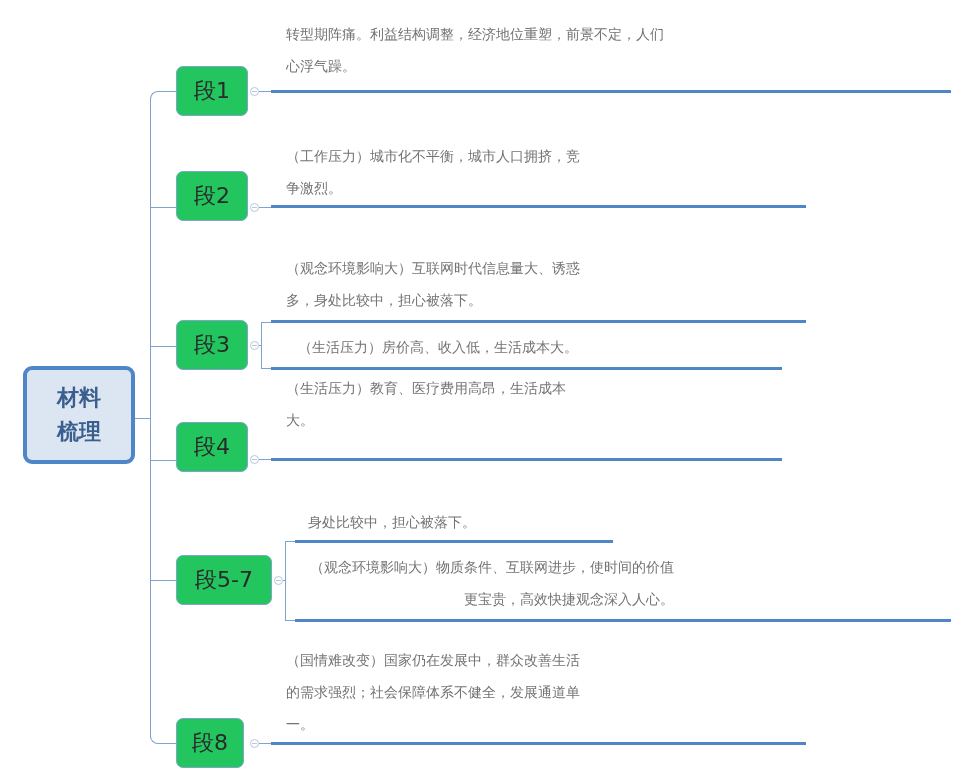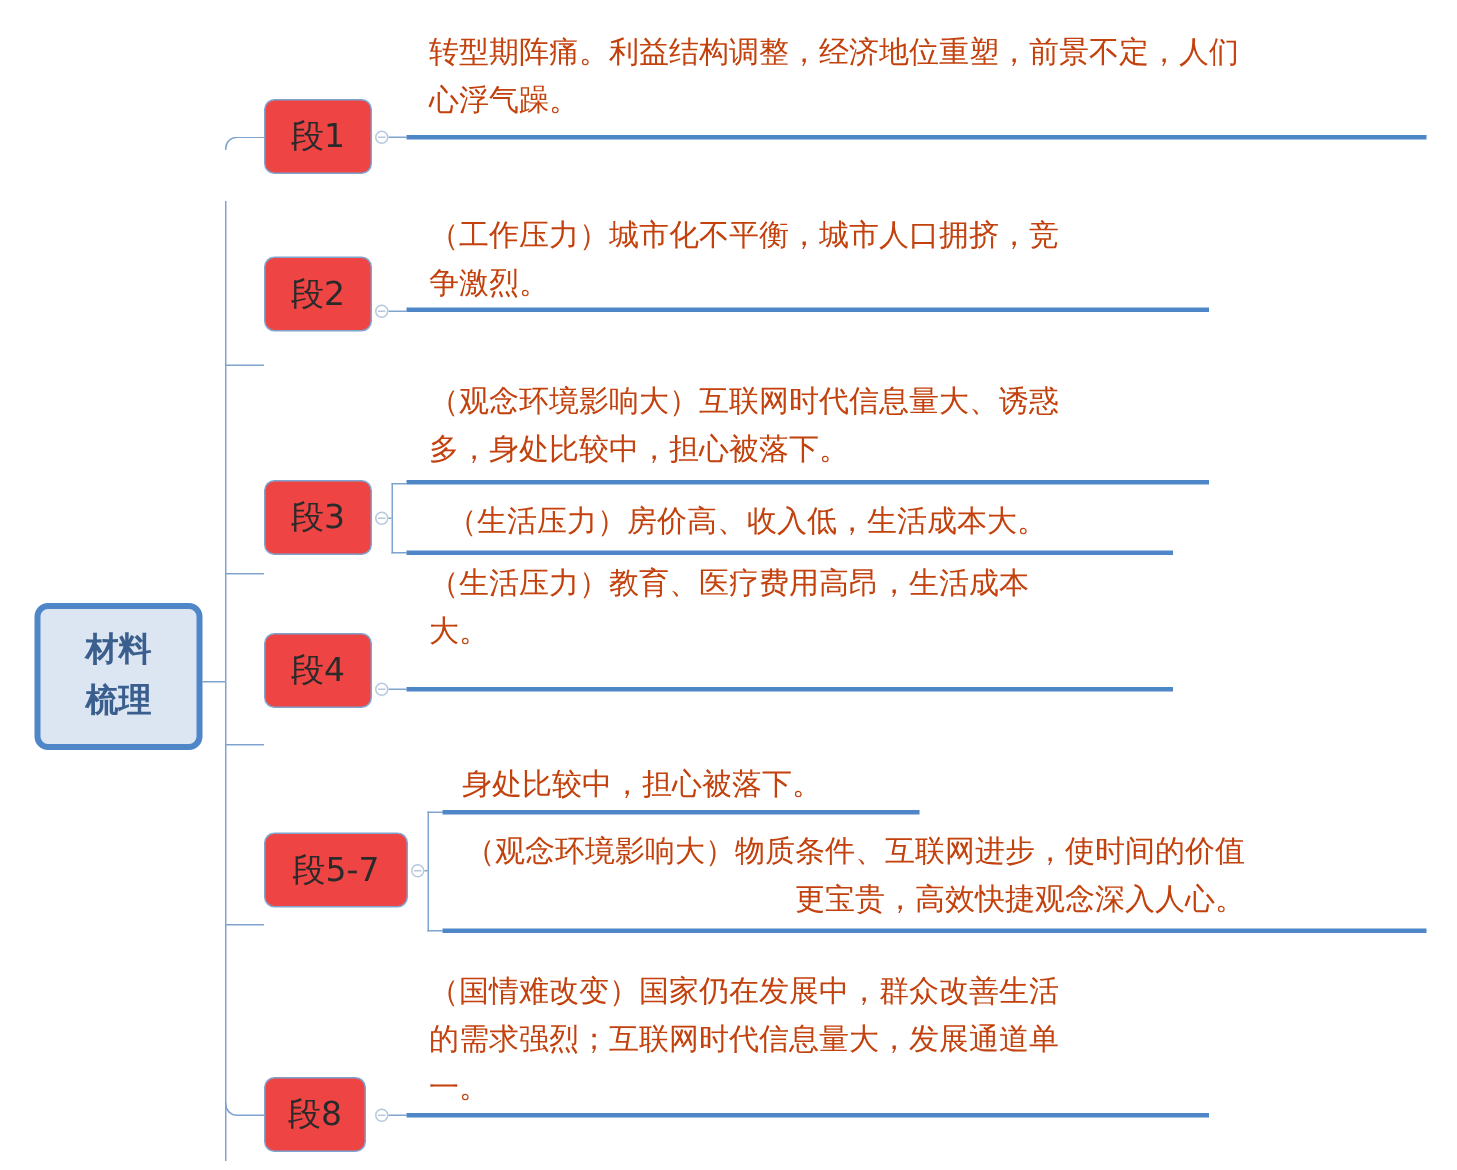--- a/index.html
+++ b/index.html
@@ -1,49 +1,49 @@
 <!DOCTYPE html>
 <html><head>
   <meta charset="utf-8">
   <style>
     html, body { margin: 0; padding: 0; background: #ffffff; }
     body { width: 971px; height: 780px; position: relative; overflow: hidden;
            font-family: "DejaVu Sans", "Liberation Sans", sans-serif; }
-    .abs { position: absolute; margin-top: 36px; }
+    .abs { position: absolute; }
     .root {
       left: 23px; top: 366px; width: 112px; height: 98px;
       border: 4px solid #4f86c8; border-radius: 9px; background: #dce6f2;
       box-sizing: border-box; display: flex; flex-direction: column;
       align-items: center; justify-content: center;
       color: #3a5f8e; font-weight: bold; font-size: 22px; line-height: 34px;
     }
     .trunk { left: 150px; width: 1px; background: #7fa3cf; }
     .hline { height: 1px; background: #7fa3cf; }
     .branch-corner { position: absolute; width: 26px; border-left: 1px solid #7fa3cf; }
     .corner-top { border-top: 1px solid #7fa3cf; border-top-left-radius: 8px; }
     .corner-bot { border-bottom: 1px solid #7fa3cf; border-bottom-left-radius: 8px; }
     .node {
-      position: absolute; height: 50px; background: #ef4444;
+      position: absolute; height: 50px; background: #22c55e;
       border: 1px solid #7fa3cf; border-radius: 7px; box-sizing: border-box;
       display: flex; align-items: center; justify-content: center;
       font-size: 22px; color: #2a2a2a;
     }
     .collapse {
       position: absolute; width: 9px; height: 9px; border-radius: 50%;
       border: 1px solid #b7c7dc; background: #ffffff; box-sizing: border-box;
     }
     .collapse::after {
       content: ""; position: absolute; left: 1px; top: 3px; width: 5px; height: 1px; background: #b7c7dc;
     }
     .stub { position: absolute; height: 1px; background: #7fa3cf; }
     .uline { position: absolute; height: 3px; background: #4f86c8; }
     .vbracket { position: absolute; width: 1px; background: #7fa3cf; }
     .btop { position: absolute; height: 1px; background: #7fa3cf; }
     .text {
-      position: absolute; font-size: 20px; line-height: 32px; color: #c2410c;
+      position: absolute; font-size: 14px; line-height: 32px; color: #737373;
       white-space: pre-wrap;
     }
   </style>
 </head>
 <body>
 
 <div class="abs root">
   <span>材料</span>
   <span>梳理</span>
 </div>
@@ -76,21 +76,21 @@
 <div class="uline" style="left:271px; top:205px; width:535px;"></div>
 
 <div class="node" style="left:176px; top:320px; width:72px;">
   <span>段3</span>
 </div>
 <div class="collapse" style="left:250px; top:341px;"></div>
 <div class="stub" style="left:259px; top:345px; width:2px;"></div>
 <div class="vbracket" style="left:261px; top:322px; height:47px;"></div>
 <div class="btop" style="left:261px; top:322px; width:10px;"></div>
 <div class="btop" style="left:261px; top:368px; width:10px;"></div>
-<div class="text" style="left:286px; top:252px;font-family:Liberation Serif, serif;">（观念环境影响大）互联网时代信息量大、诱惑
+<div class="text" style="left:286px; top:252px;">（观念环境影响大）互联网时代信息量大、诱惑
 多，身处比较中，担心被落下。</div>
 <div class="uline" style="left:271px; top:320px; width:535px;"></div>
 <div class="text" style="left:298px; top:331px;">（生活压力）房价高、收入低，生活成本大。</div>
 <div class="uline" style="left:271px; top:367px; width:511px;"></div>
 
 <div class="node" style="left:176px; top:422px; width:72px;">
   <span>段4</span>
 </div>
 <div class="collapse" style="left:250px; top:455px;"></div>
 <div class="stub" style="left:259px; top:459px; width:12px;"></div>
@@ -111,15 +111,15 @@
 <div class="text" style="left:310px; top:551px;text-align:right;">（观念环境影响大）物质条件、互联网进步，使时间的价值
 更宝贵，高效快捷观念深入人心。</div>
 <div class="uline" style="left:295px; top:619px; width:656px;"></div>
 
 <div class="node" style="left:176px; top:718px; width:68px;">
   <span>段8</span>
 </div>
 <div class="collapse" style="left:250px; top:739px;"></div>
 <div class="stub" style="left:259px; top:743px; width:12px;"></div>
 <div class="text" style="left:286px; top:644px;">（国情难改变）国家仍在发展中，群众改善生活
-的需求强烈；互联网时代信息量大，发展通道单
+的需求强烈；社会保障体系不健全，发展通道单
 一。</div>
 <div class="uline" style="left:271px; top:742px; width:535px;"></div>
 
 </body></html>

